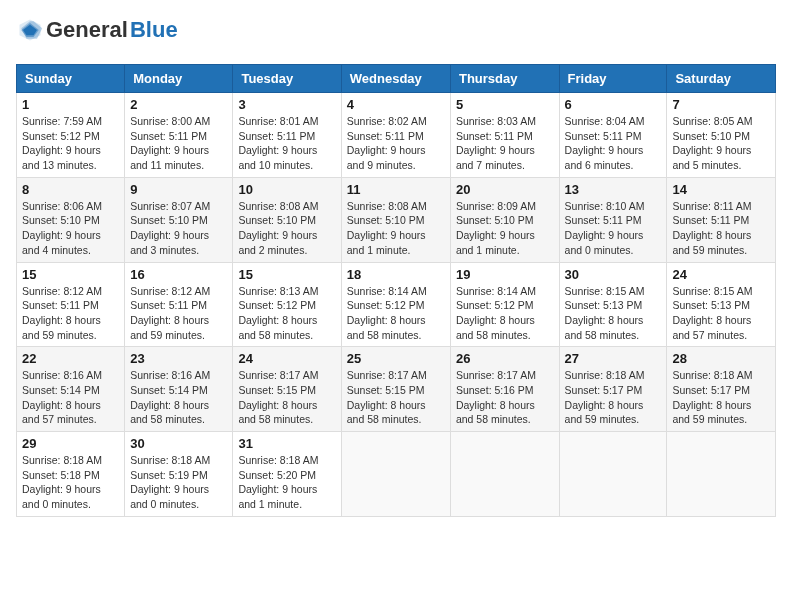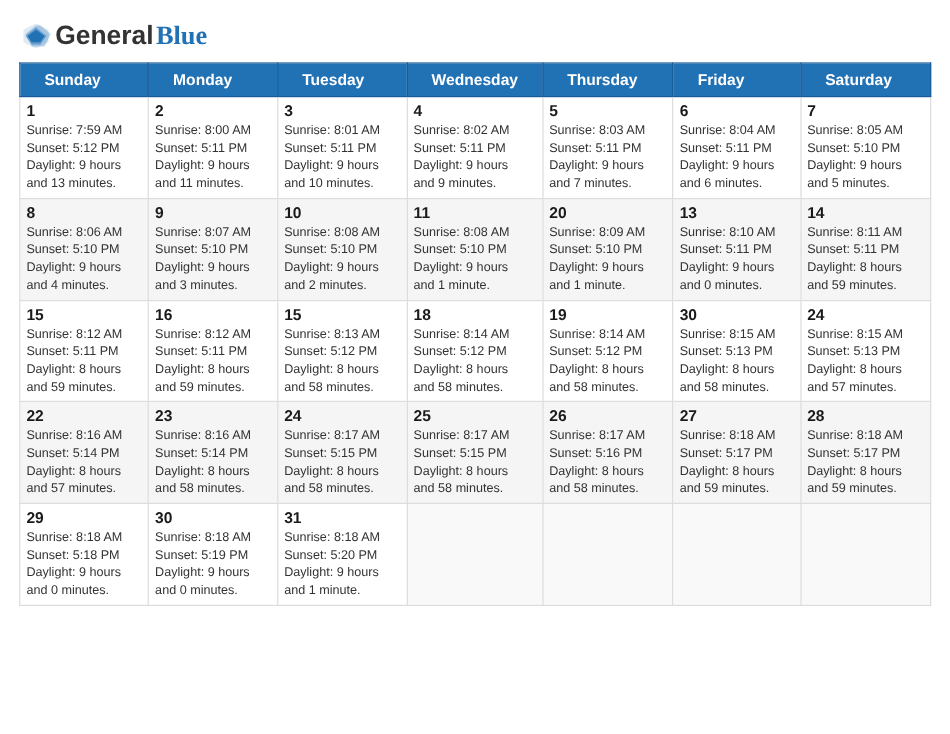--- a/index.html
+++ b/index.html
@@ -7,37 +7,37 @@
       font-family: Arial, sans-serif;
       background: #fff;
       width: 792px;
       min-height: 612px;
       padding: 16px;
     }
     .header {
       display: flex;
       justify-content: space-between;
       align-items: flex-end;
-      margin-bottom: 8px;
+      margin-bottom: 20px;
     }
     .logo {
       display: flex;
       flex-direction: column;
       align-items: flex-start;
     }
     .logo-text {
       font-size: 22px;
       font-weight: bold;
       color: #1a1a1a;
       display: flex;
       align-items: center;
       gap: 2px;
     }
     .logo-general { color: #333; }
-    .logo-blue { color: #2171b5; font-family: Liberation Serif, serif; }
+    .logo-blue { color: #2171b5; }
     .logo-icon {
       width: 28px;
       height: 28px;
       display: inline-block;
       vertical-align: middle;
     }
     .title-block {
       text-align: right;
     }
     .month-title {
@@ -50,21 +50,21 @@
       color: #555;
     }
     .calendar {
       width: 100%;
       border-collapse: collapse;
       font-size: 11px;
     }
     .calendar thead tr th {
       background: #2171b5;
       color: #fff;
-      padding: 6px 20px;
+      padding: 6px 8px;
       text-align: left;
       font-size: 13px;
       font-weight: bold;
       border: 1px solid #1a5c9a;
     }
     .calendar tbody tr td {
       vertical-align: top;
       padding: 4px 5px;
       border: 1px solid #ddd;
       background: #fff;

